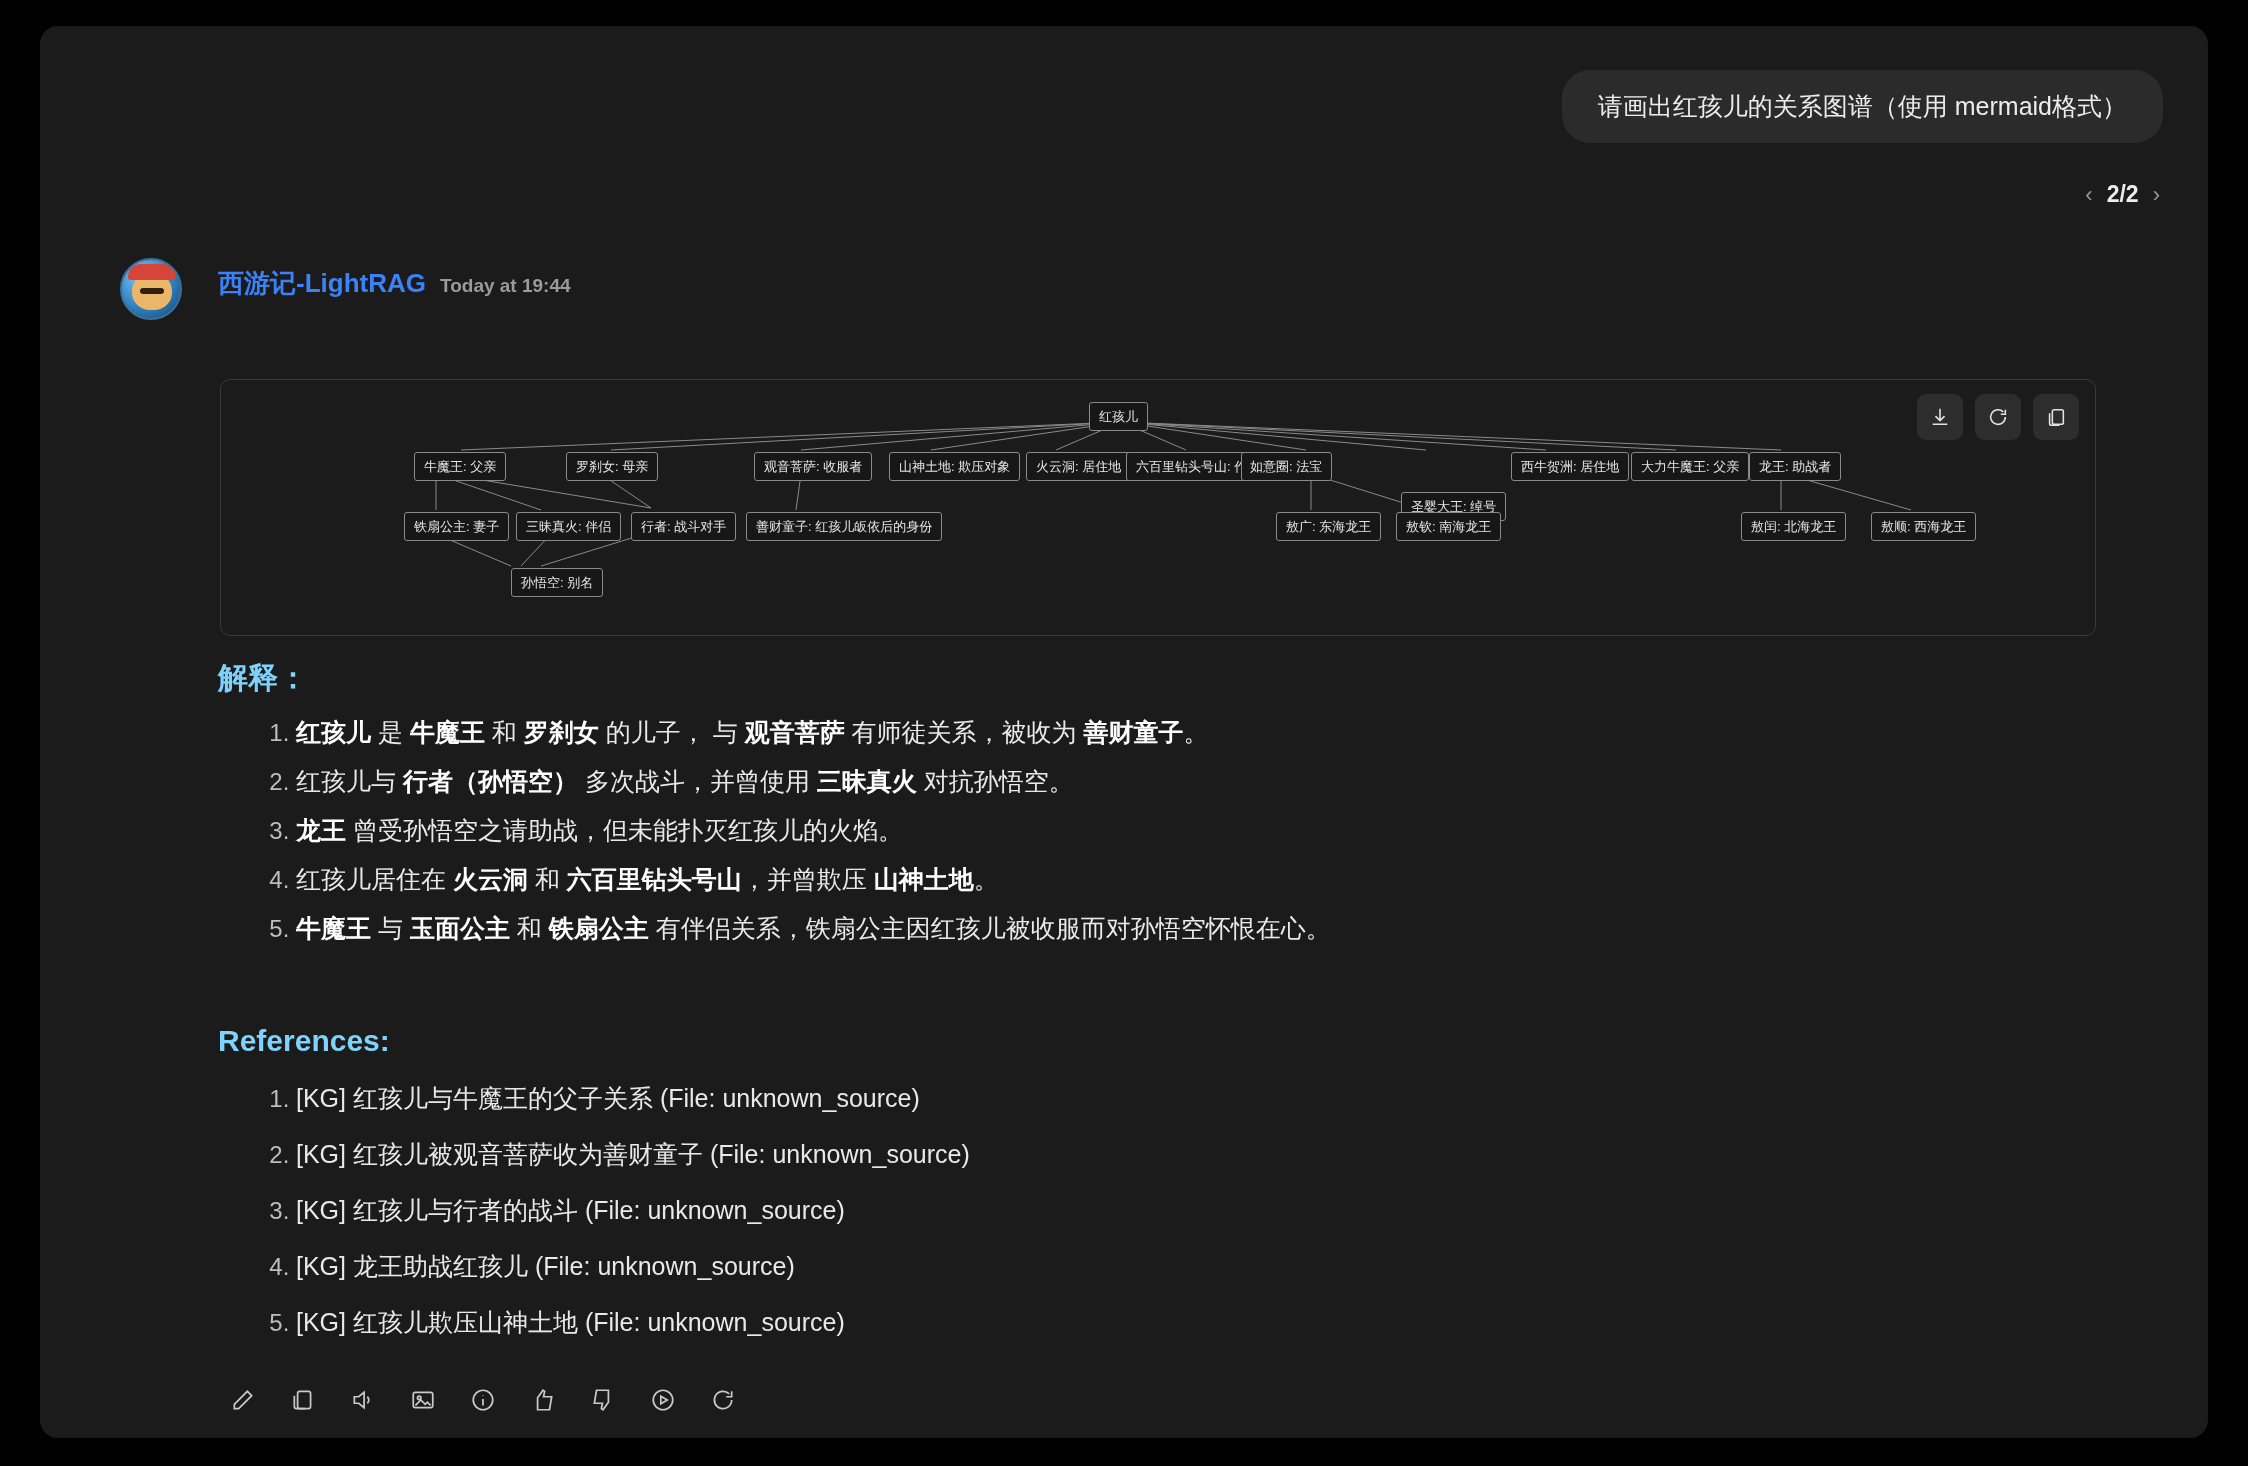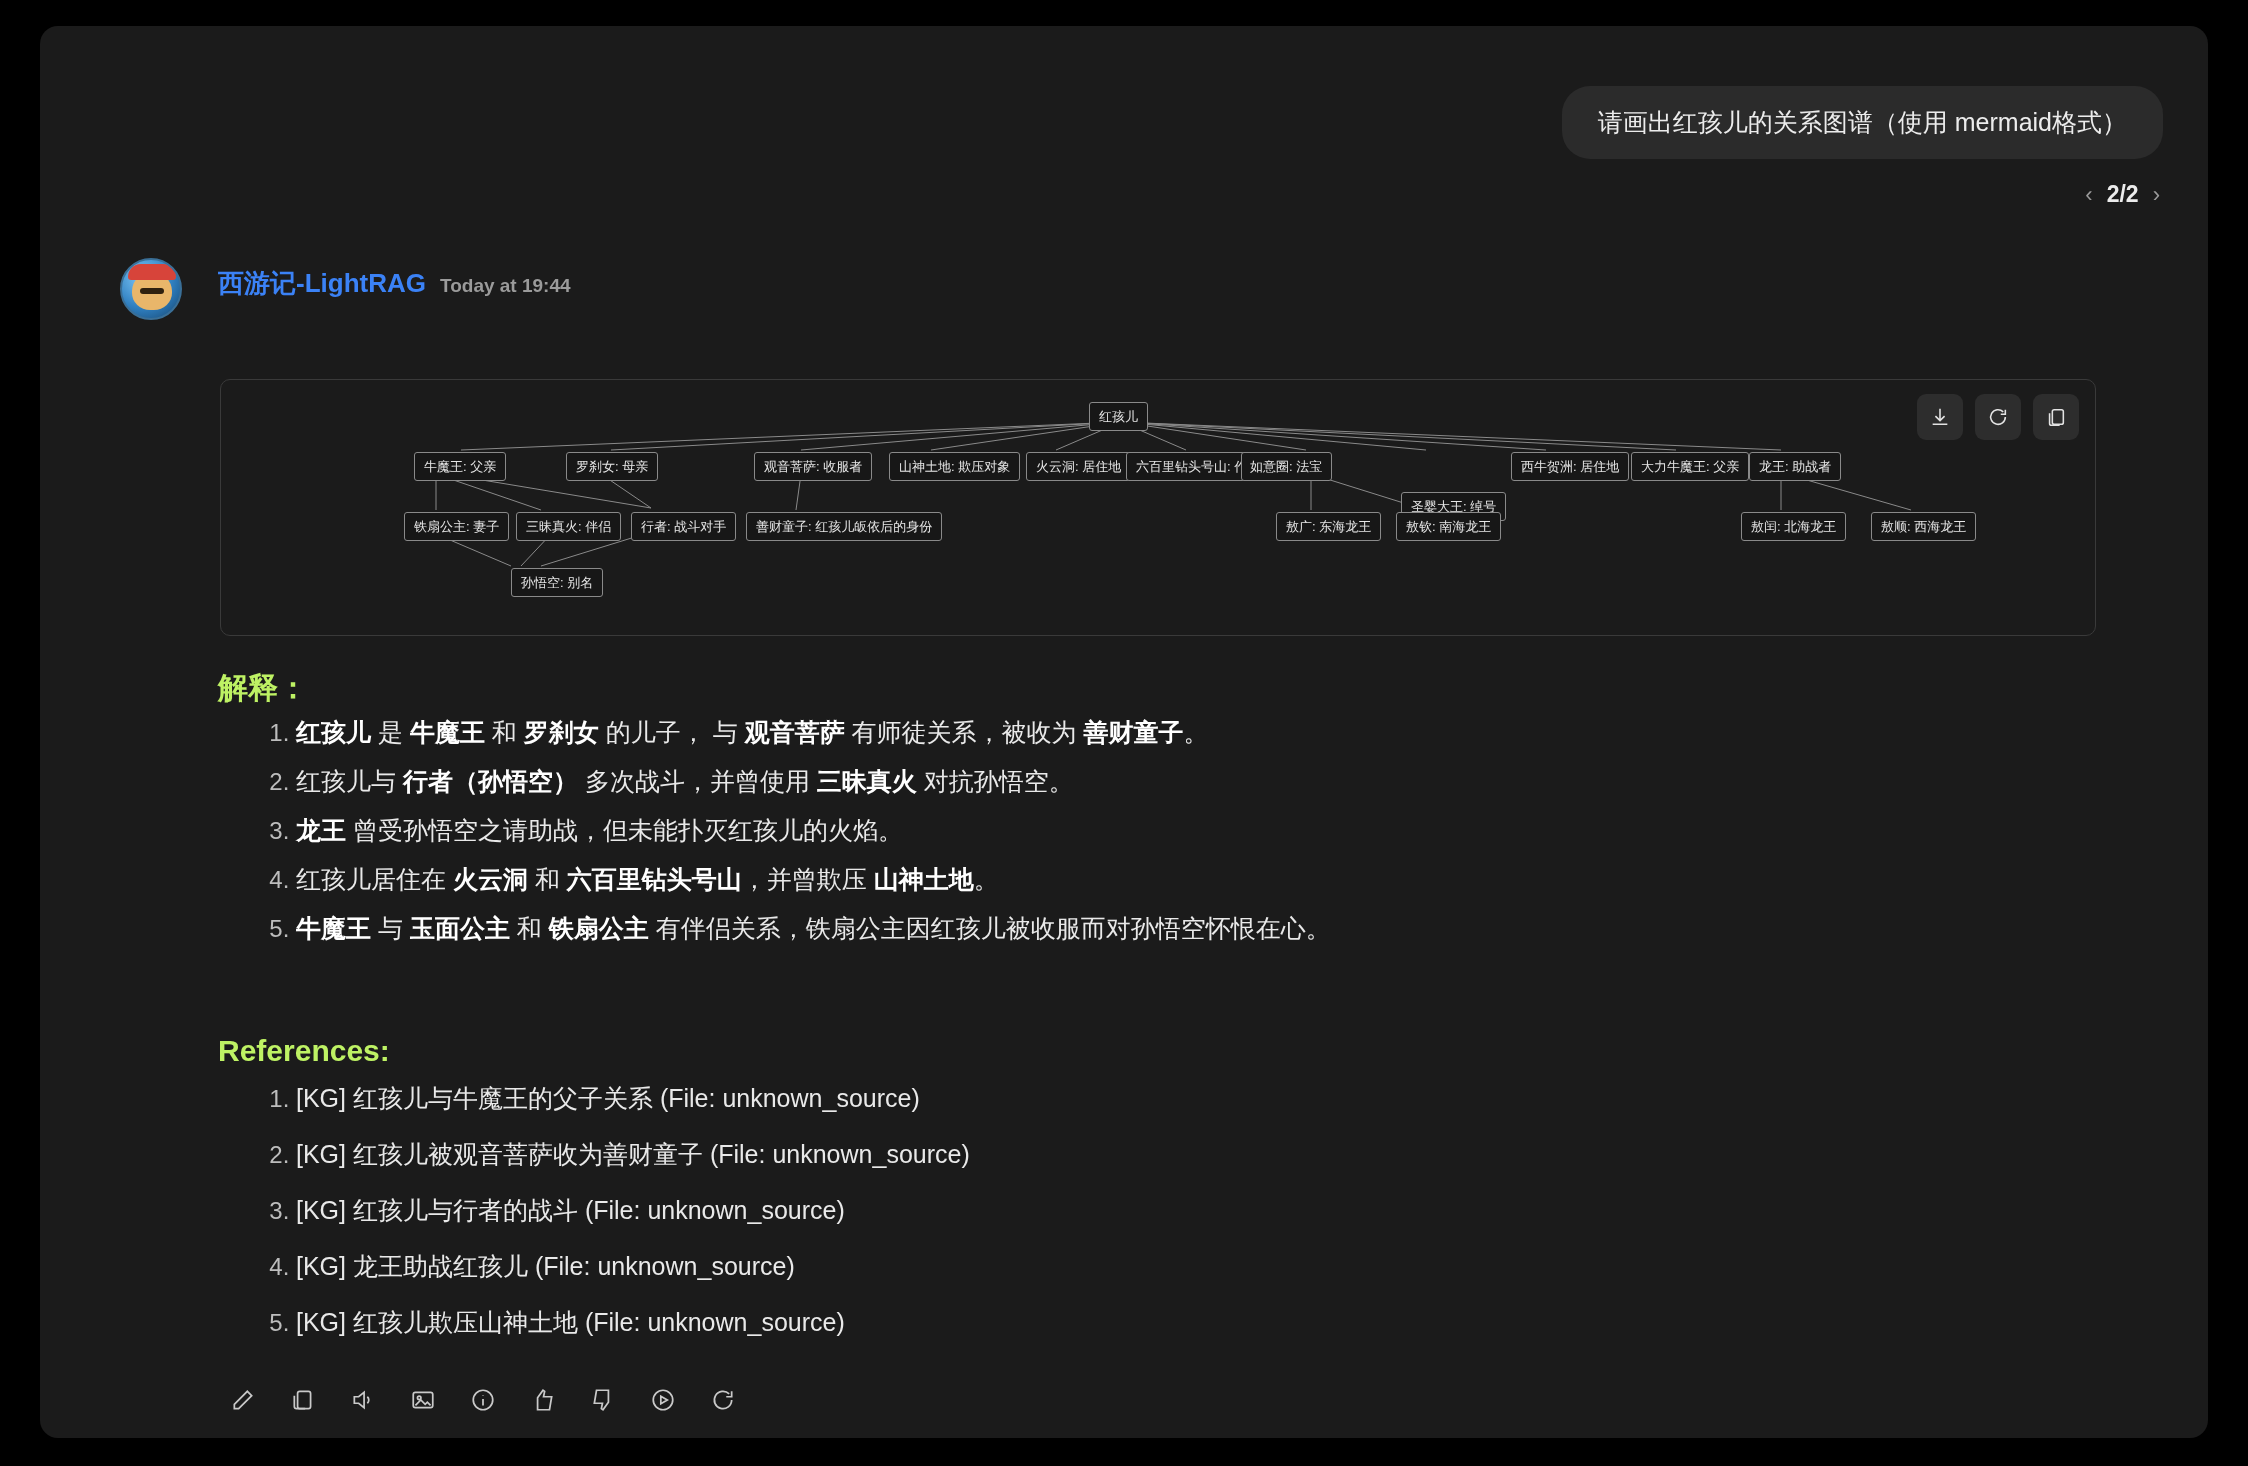--- a/index.html
+++ b/index.html
@@ -18,21 +18,21 @@
     width: 2168px;
     height: 1412px;
     background: #1b1b1b;
     border-radius: 18px;
   }
 
   
   .user-row {
     position: absolute;
     right: 45px;
-    top: 60px;
+    top: 44px;
     text-align: right;
   }
   .user-bubble {
     display: inline-block;
     background: #2b2b2b;
     color: #ececec;
     border-radius: 28px;
     padding: 20px 36px;
     font-size: 25px;
     line-height: 1.3;
@@ -149,24 +149,23 @@
     padding: 7px 9px;
     white-space: nowrap;
     box-sizing: border-box;
     text-align: center;
   }
 
   
   .sec-title {
     position: absolute;
     left: 178px;
-    color: #bef264;
+    color: #7dd3fc;
     font-size: 30px;
     font-weight: bold;
-    margin-top: 10px;
   }
   #explain-title { top: 632px; }
   #refs-title { top: 998px; }
 
   ol.list {
     position: absolute;
     left: 200px;
     margin: 0;
     padding: 0 0 0 56px;
     color: #ececec;

